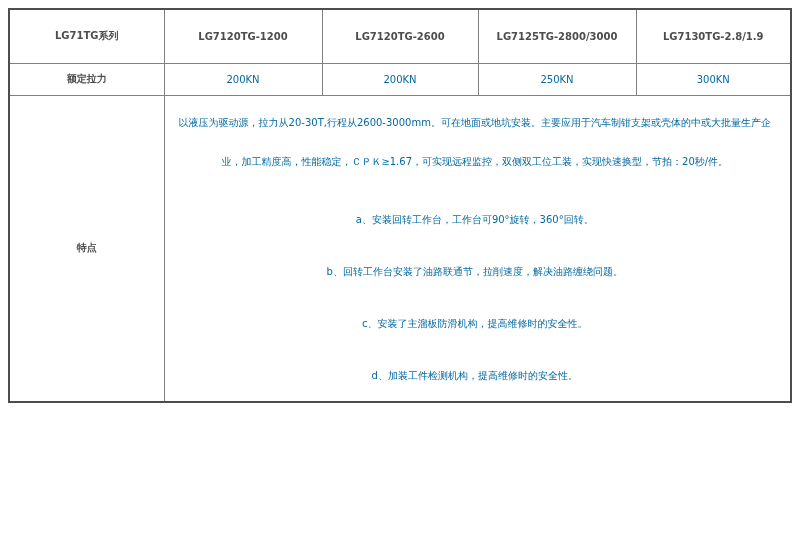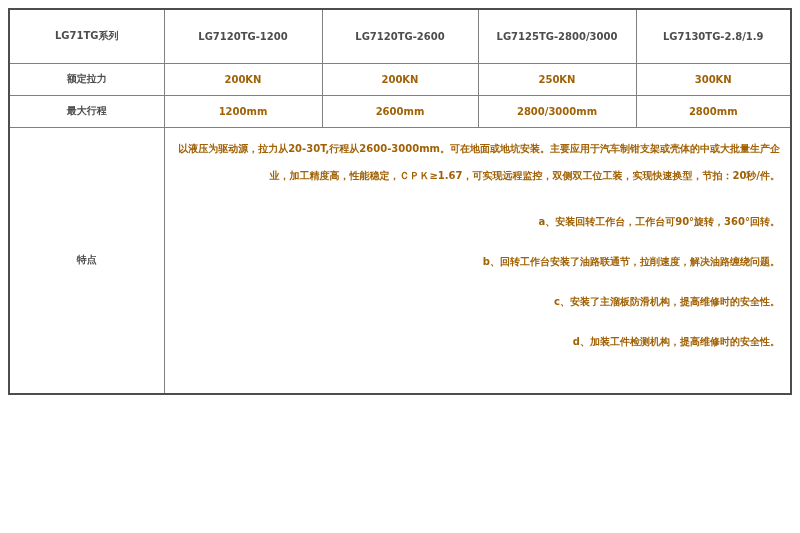--- a/index.html
+++ b/index.html
@@ -30,31 +30,31 @@
     padding: 2px 4px;
     box-sizing: border-box;
     overflow: hidden;
   }
   .spec-table th {
     font-weight: bold;
     color: #4d4d4d;
     word-break: break-all;
   }
   .spec-table td {
-    font-weight: bold;
-    color: #a16207;
+    font-weight: normal;
+    color: #0369a1;
   }
   tr.header-row { height: 54px; }
   tr.data-row { height: 32px; }
   tr.features-row { height: 267px; }
   td.features-cell {
-    text-align: right;
+    text-align: center;
     vertical-align: top;
     padding: 7px 10px 6px 5px;
-    line-height: 27px;
+    line-height: 39px;
   }
   .features-cell p { margin: 0 0 13px 0; }
   .features-cell p.intro { margin-bottom: 19px; }
   .features-cell p:last-child { margin-bottom: 0; }
 </style>
 </head>
 <body>
 
 <table class="spec-table">
   <colgroup>
@@ -74,27 +74,20 @@
     </tr>
   </thead>
   <tbody>
     <tr class="data-row">
       <th>额定拉力</th>
       <td>200KN</td>
       <td>200KN</td>
       <td>250KN</td>
       <td>300KN</td>
     </tr>
-    <tr class="data-row">
-      <th>最大行程</th>
-      <td>1200mm</td>
-      <td>2600mm</td>
-      <td>2800/3000mm</td>
-      <td>2800mm</td>
-    </tr>
     <tr class="features-row">
       <th>特点</th>
       <td class="features-cell" colspan="4">
         <p class="intro">以液压为驱动源，拉力从20-30T,行程从2600-3000mm。可在地面或地坑安装。主要应用于汽车制钳支架或壳体的中或大批量生产企业，加工精度高，性能稳定，ＣＰＫ≥1.67，可实现远程监控，双侧双工位工装，实现快速换型，节拍：20秒/件。</p>
         <p>a、安装回转工作台，工作台可90°旋转，360°回转。</p>
         <p>b、回转工作台安装了油路联通节，拉削速度，解决油路缠绕问题。</p>
         <p>c、安装了主溜板防滑机构，提高维修时的安全性。</p>
         <p>d、加装工件检测机构，提高维修时的安全性。</p>
       </td>
     </tr>

